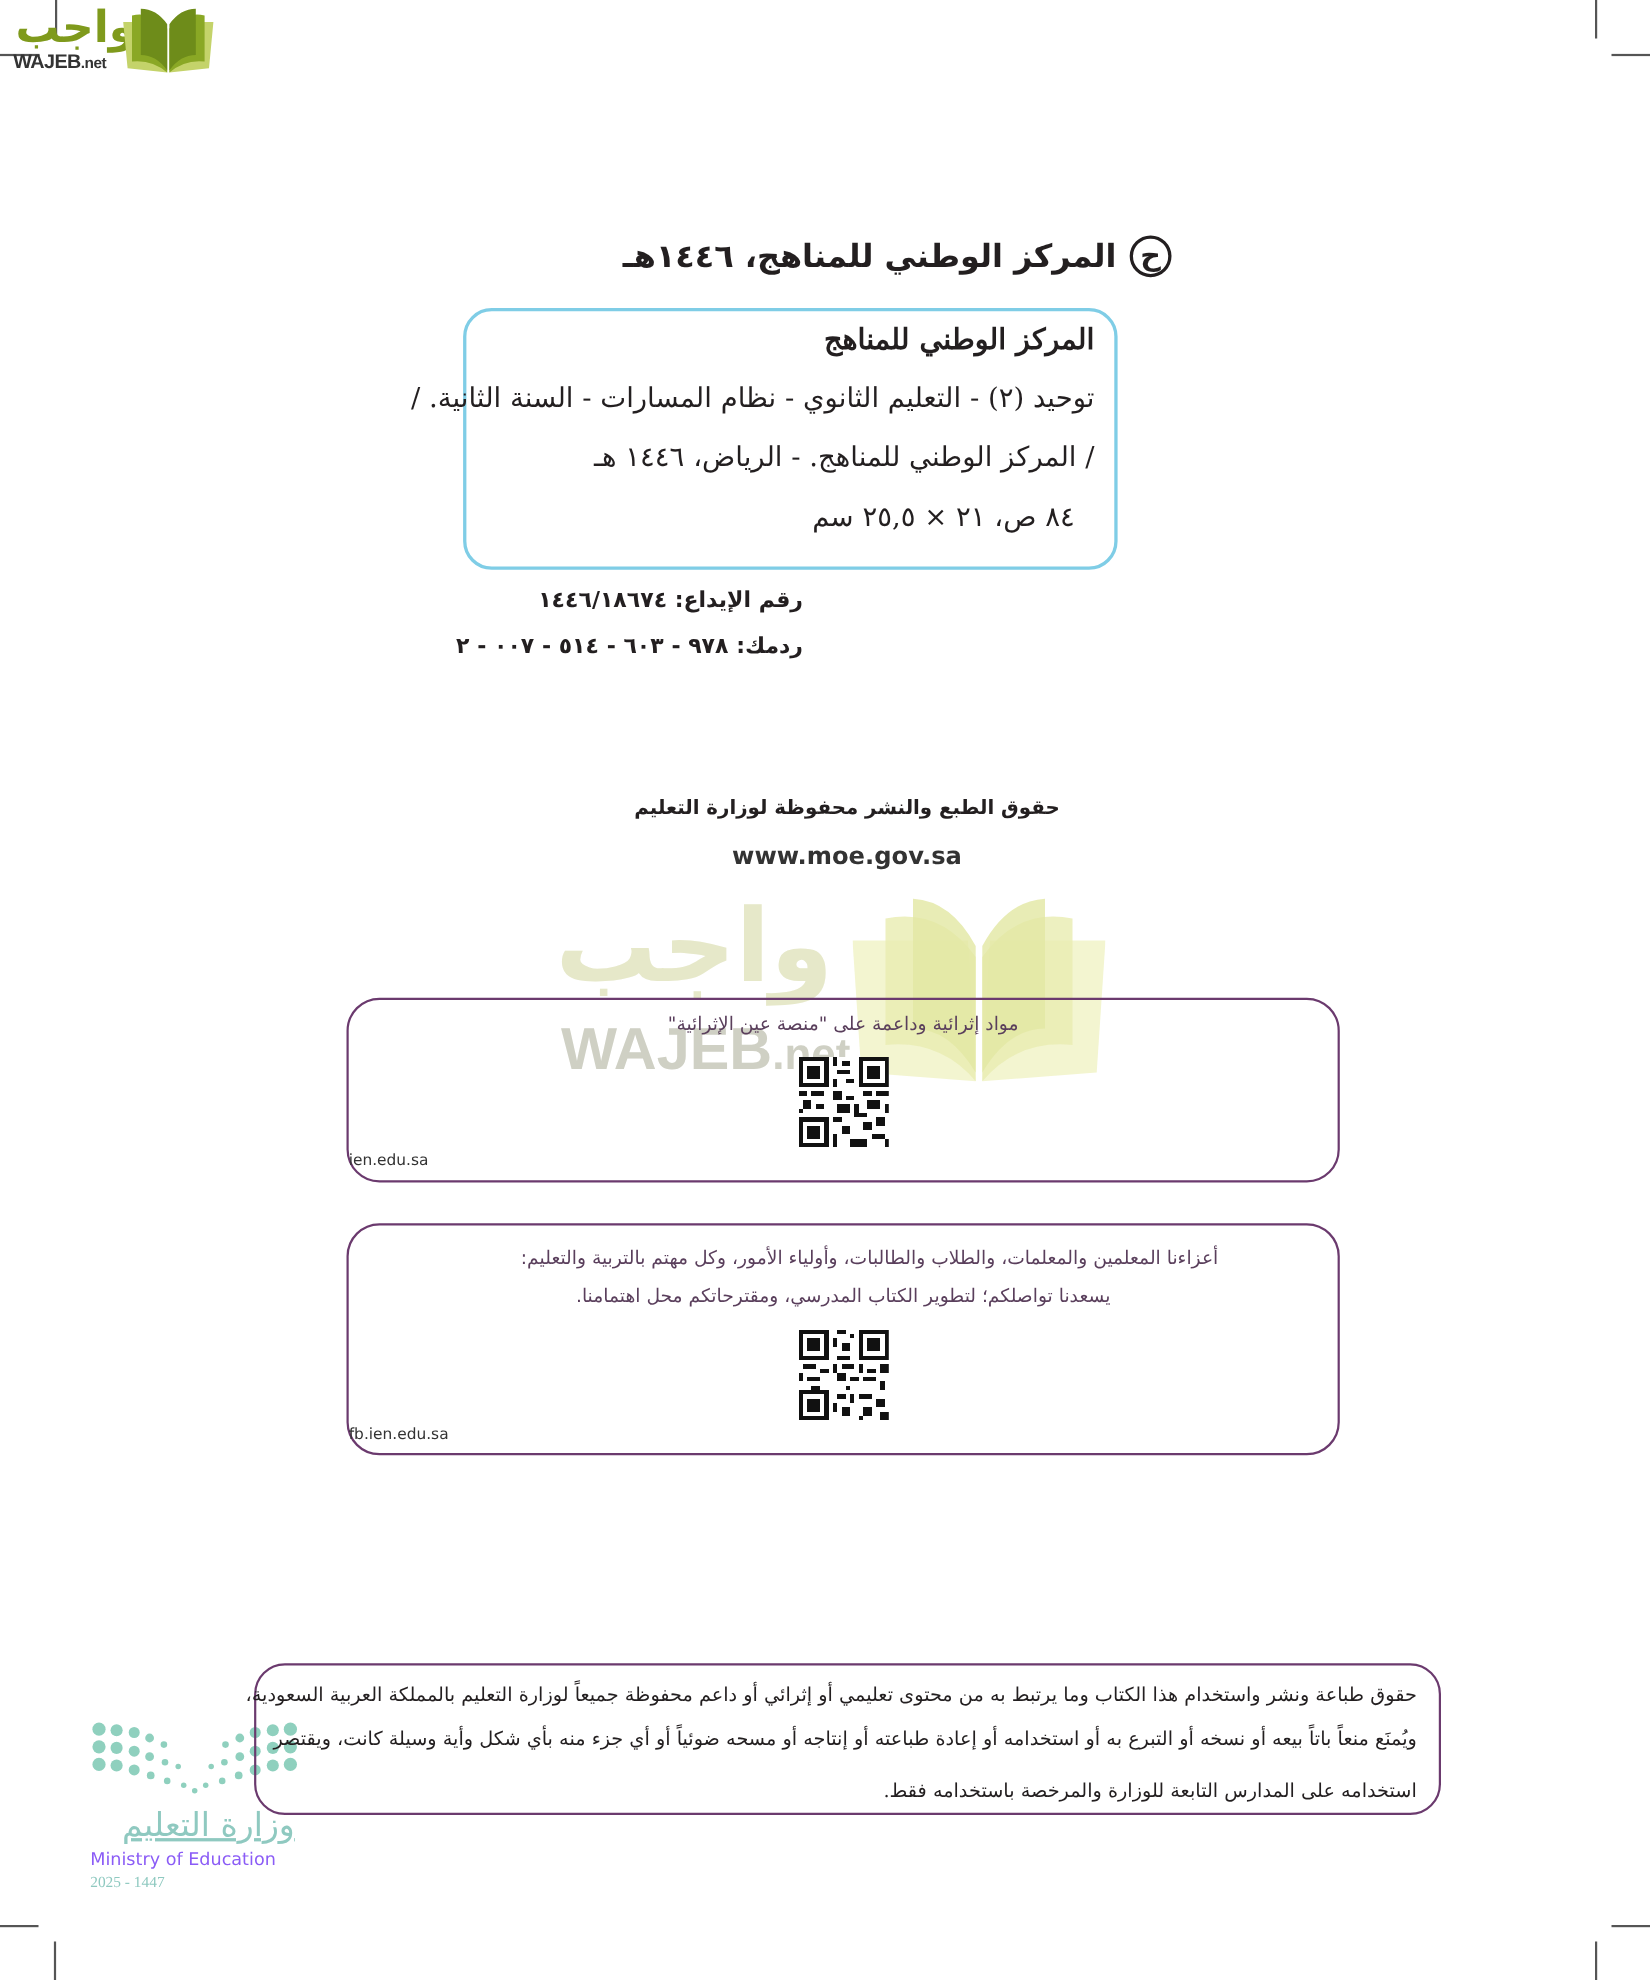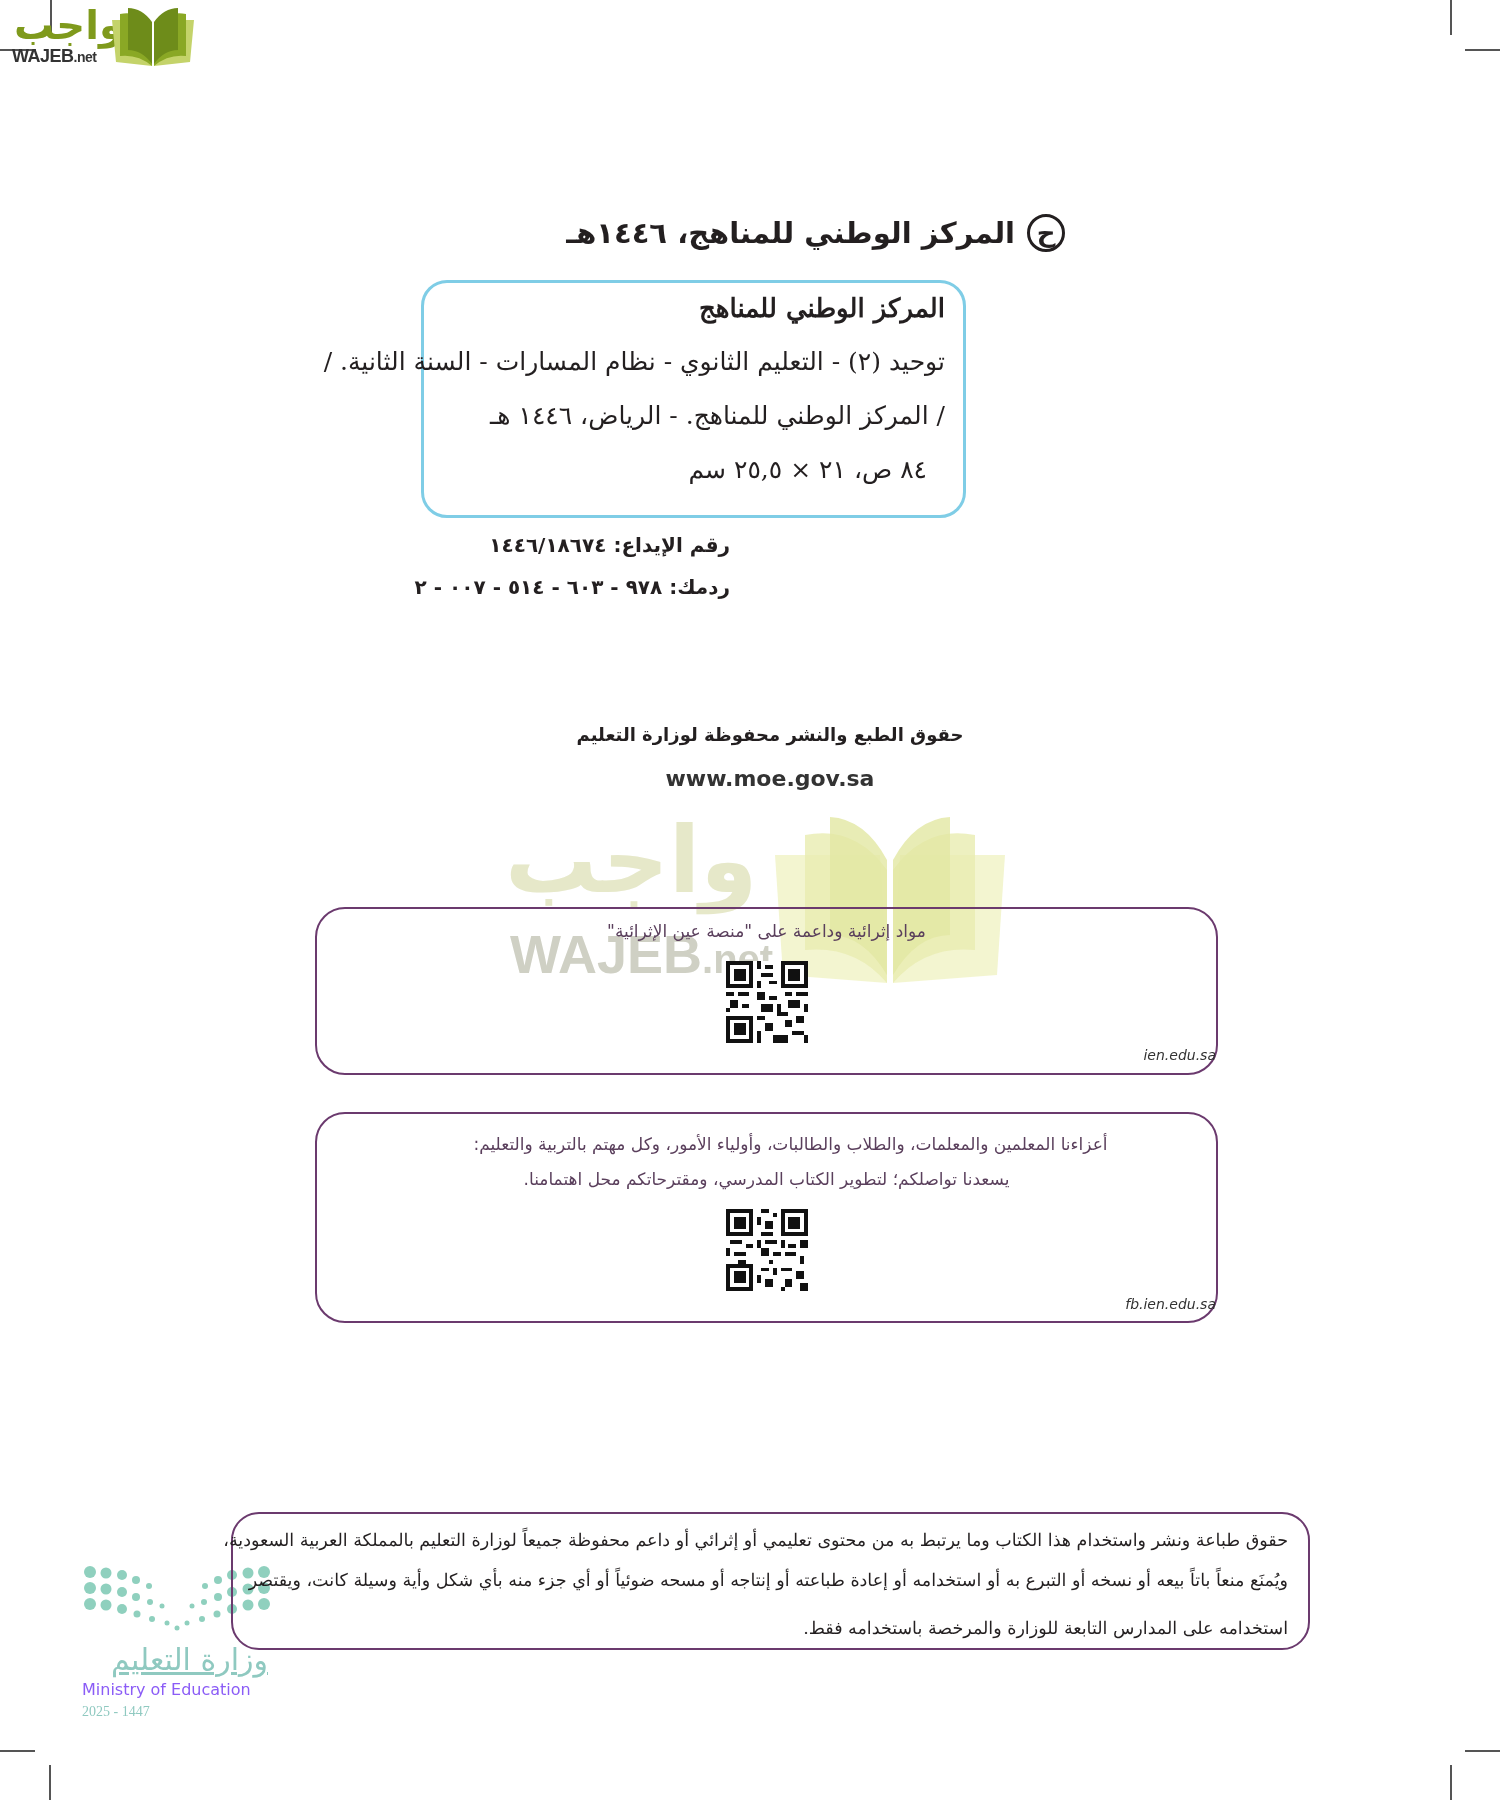--- a/index.html
+++ b/index.html
@@ -19,21 +19,21 @@
   .book { position:absolute; }
 
   
   .title-line { right:435px; top:214px; font-size:29px; font-weight:bold; white-space:nowrap;
                 display:flex; align-items:center; gap:12px; }
   .circle-h { width:38px; height:38px; border:3px solid #231f20; border-radius:50%;
               display:flex; align-items:center; justify-content:center; font-size:26px;
               font-weight:bold; box-sizing:border-box; line-height:1; }
 
   
-  .catalog { left:421px; top:280px; width:545px; height:238px; box-sizing:border-box;
+  .catalog { left:421px; top:280px; width:595px; height:238px; box-sizing:border-box;
              border:3px solid #7fcde6; border-radius:26px; }
   .cat-line { position:absolute; right:18px; white-space:nowrap; font-family:"DejaVu Serif", serif; }
   .cat-title { top:10px; font-size:26px; font-weight:bold; }
   .cat-l1 { top:64px; font-size:25px; }
   .cat-l2 { top:118px; font-size:25px; }
   .cat-l3 { top:172px; right:36px; font-size:25px; }
 
   .deposit { right:770px; font-size:20px; font-weight:bold; white-space:nowrap; }
 
   .rights { left:0; width:1540px; top:724px; text-align:center; font-size:18px; font-weight:bold; }
@@ -47,22 +47,22 @@
            font-family:"Liberation Sans", sans-serif; }
   .wm-en small { font-size:40px; }
 
   
   .pbox { position:absolute; left:315px; width:903px; box-sizing:border-box;
           border:2.5px solid #6b3a6e; border-radius:30px; background:transparent; }
   .pbox1 { top:907px; height:168px; }
   .pbox2 { top:1112px; height:211px; }
   .ptext { position:absolute; left:0; right:0; text-align:center; color:#5a3f5c; font-size:17px; white-space:nowrap; }
   .qr { position:absolute; left:50%; margin-left:-41px; width:82px; height:82px; }
-  .qr-label { position:absolute; left:0; right:0; text-align:right; font-size:14px; color:#333;
-              font-family:"DejaVu Sans", sans-serif;font-style:italic; }
+  .qr-label { position:absolute; left:0; right:0; text-align:left; font-size:14px; color:#333;
+              font-family:"DejaVu Sans", sans-serif; }
 
   
   .cbox { position:absolute; left:231px; top:1512px; width:1079px; height:138px; box-sizing:border-box;
           border:2.5px solid #6b3a6e; border-radius:28px; }
   .cline { position:absolute; right:20px; white-space:nowrap; font-size:17.5px;
            font-family:"DejaVu Serif", serif; color:#231f20; }
 
   
   .moe { left:82px; top:1564px; width:190px; height:165px; }
   .moe-ar { position:absolute; left:0; top:78px; font-size:30px; color:#8fc9c0; width:186px; text-align:right;text-decoration:underline; }

